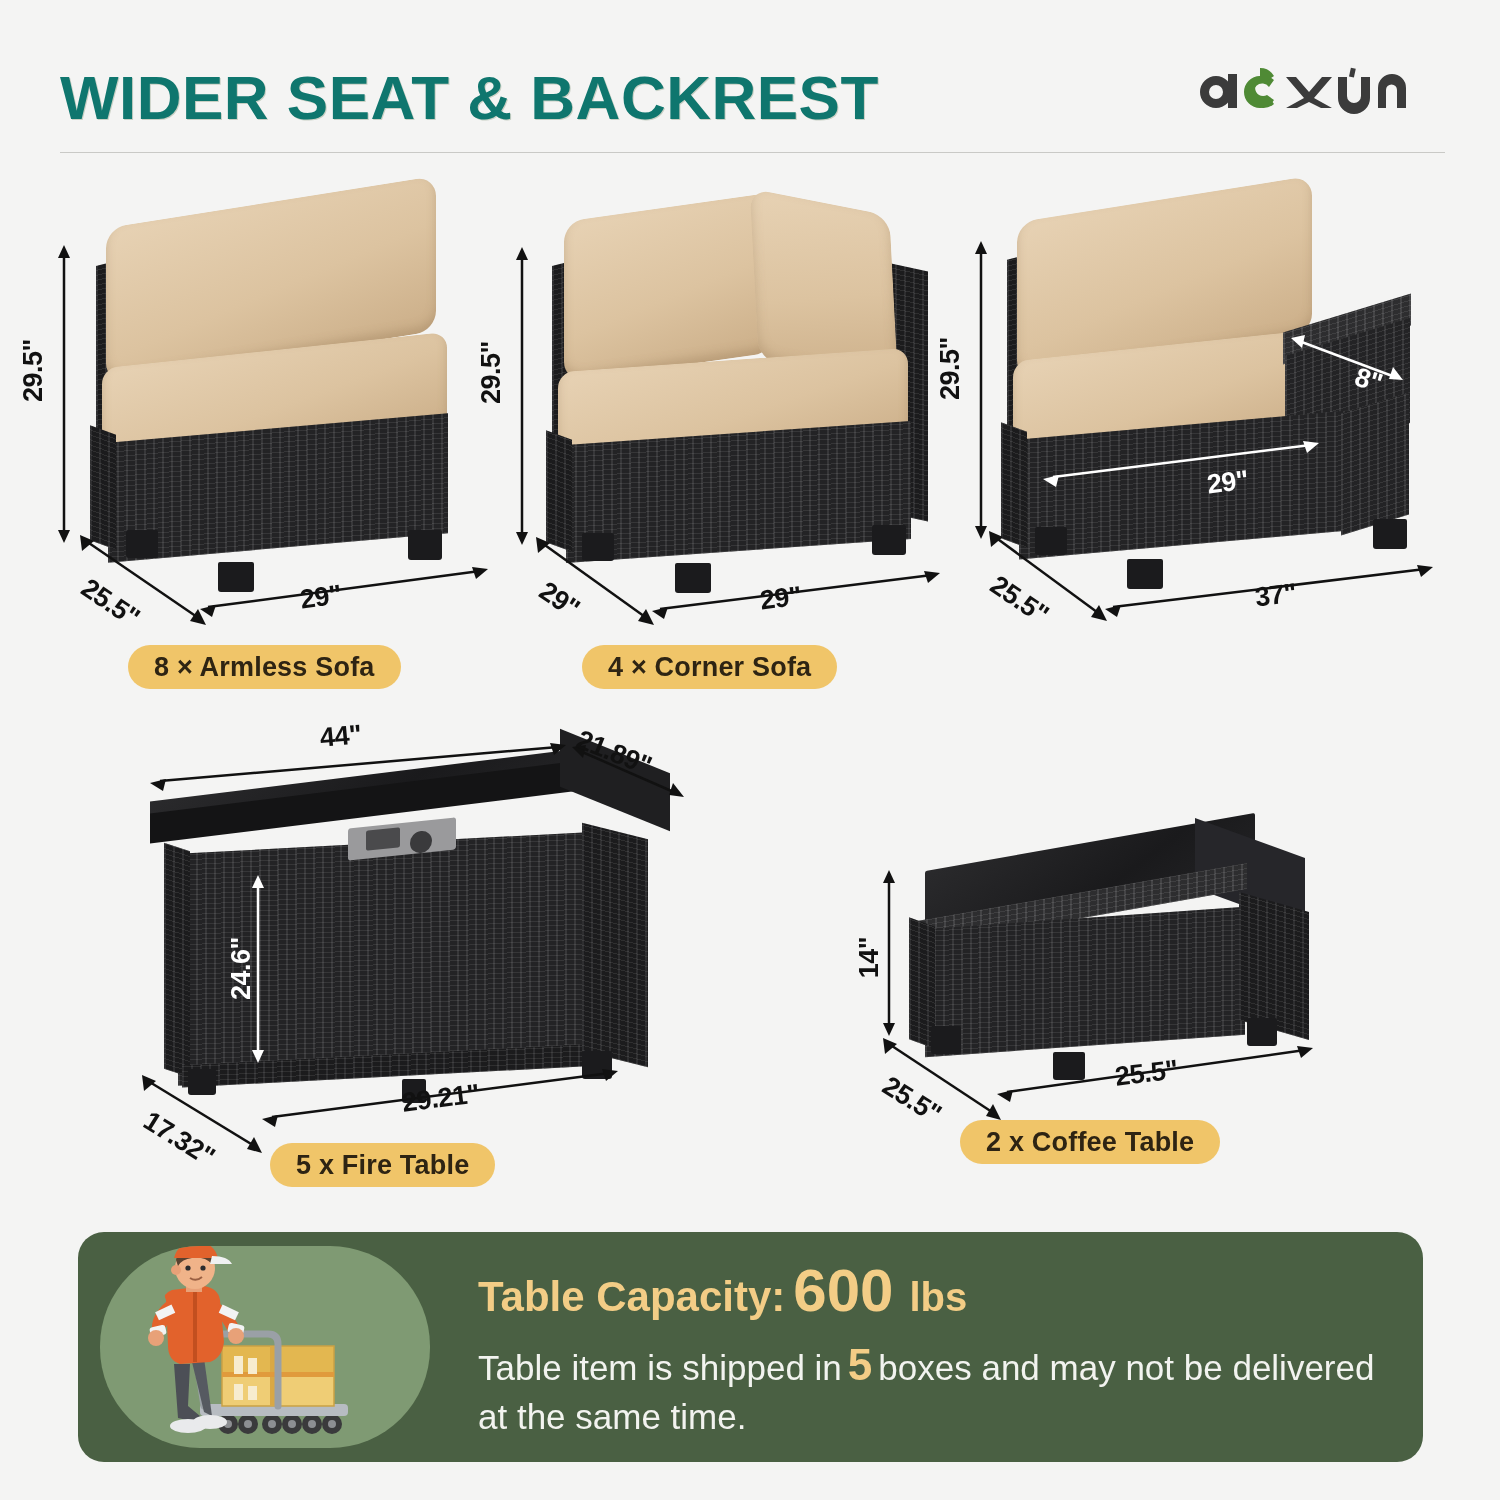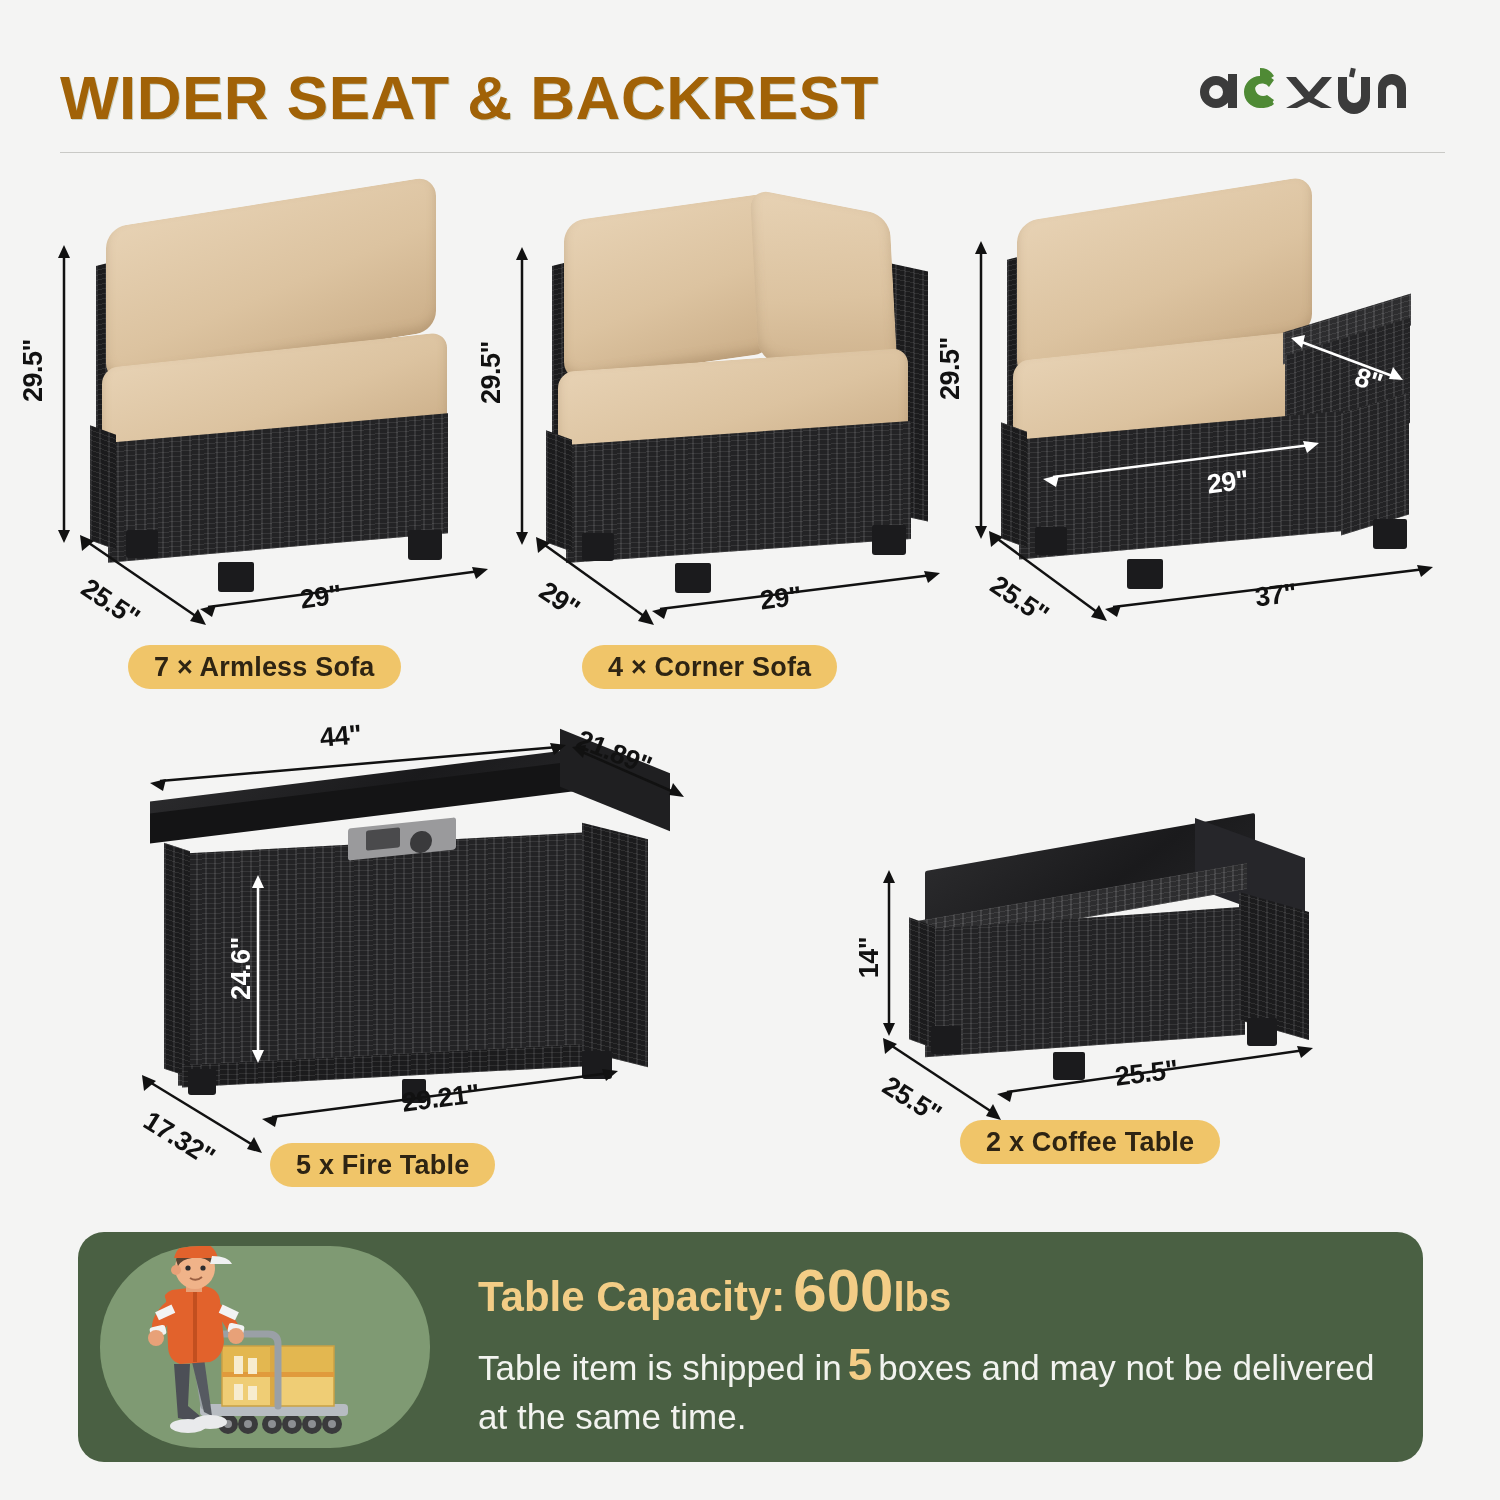--- a/index.html
+++ b/index.html
@@ -16,21 +16,21 @@
     position: absolute;
     left: 0; top: 0;
     width: 1500px; height: 170px;
   }
   .page-title {
     position: absolute;
     left: 60px; top: 62px;
     font-size: 62px;
     font-weight: bold;
     letter-spacing: 0.5px;
-    color: #a16207;
+    color: #0f766e;
     white-space: nowrap;
     text-shadow: 1px 1px 0 rgba(120,140,110,0.35);
   }
   .brand-logo {
     position: absolute;
     right: 58px; top: 58px;
     height: 70px;
     width: 260px;
   }
   .brand-logo svg { display:block; width:100%; height:100%; }
@@ -135,21 +135,21 @@
   }
   .weight-line .wc-label {
     font-size: 42px; font-weight: bold; color: #f3cd86;
   }
   .weight-line .wc-value {
     font-size: 60px; font-weight: bold; color: #f3cd86;
     margin-left: 8px;
   }
   .weight-line .wc-unit {
     font-size: 40px; font-weight: bold; color: #f3cd86;
-    margin-left: 0;
+    margin-left: 16px;
   }
   .ship-text {
     position: absolute;
     left: 400px; top: 104px;
     width: 900px;
     font-size: 35px;
     color: #f2f3ef;
     line-height: 1.32;
   }
   .ship-text .boxcount {
@@ -220,21 +220,21 @@
   </svg>
   <div class="dim-label" style="left:24px; top:385px; transform:rotate(34deg); transform-origin:left center;">25.5"</div>
 
   <svg class="dim-svg" style="left:140px; top:380px; width:290px; height:50px;">
     <line x1="8" y1="42" x2="280" y2="6" stroke="#111" stroke-width="2.5"></line>
     <polygon points="0,44 16,40 12,52" fill="#111"></polygon>
     <polygon points="288,4 272,2 276,14" fill="#111"></polygon>
   </svg>
   <div class="dim-label" style="left:240px; top:397px; transform:rotate(-8deg);">29"</div>
 
-  <div class="pill" style="left:68px; top:460px;">7 × Armless Sofa</div>
+  <div class="pill" style="left:68px; top:460px;">8 × Armless Sofa</div>
 </div>
 
 <div class="item" style="left:520px; top:185px; width:440px; height:450px;">
 
   <div class="stage" style="width:440px;height:450px;">
 
     <div class="wicker dark" style="left:32px; top:78px; width:24px; height:265px; transform:skewY(-14deg);"></div>
 
     <div class="wicker dark" style="left:348px; top:80px; width:60px; height:250px; transform:skewY(12deg);"></div>
 

